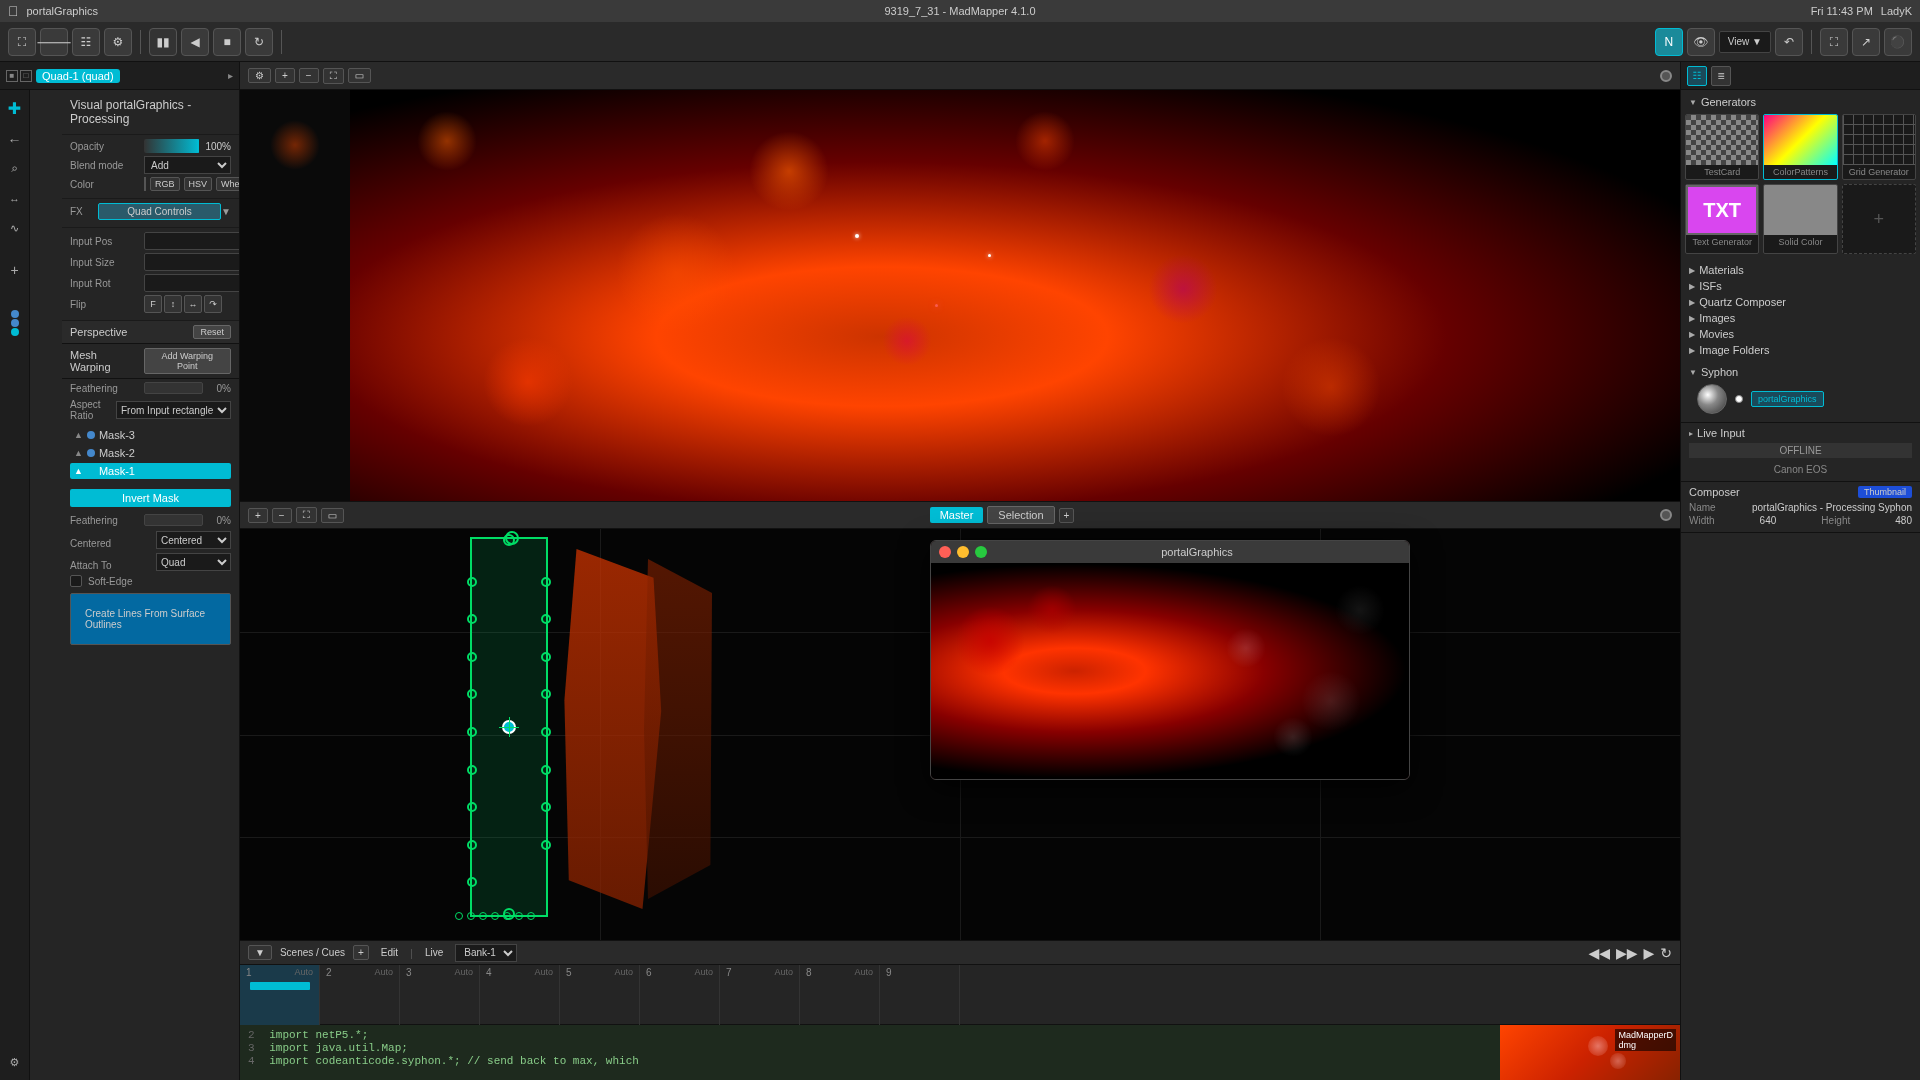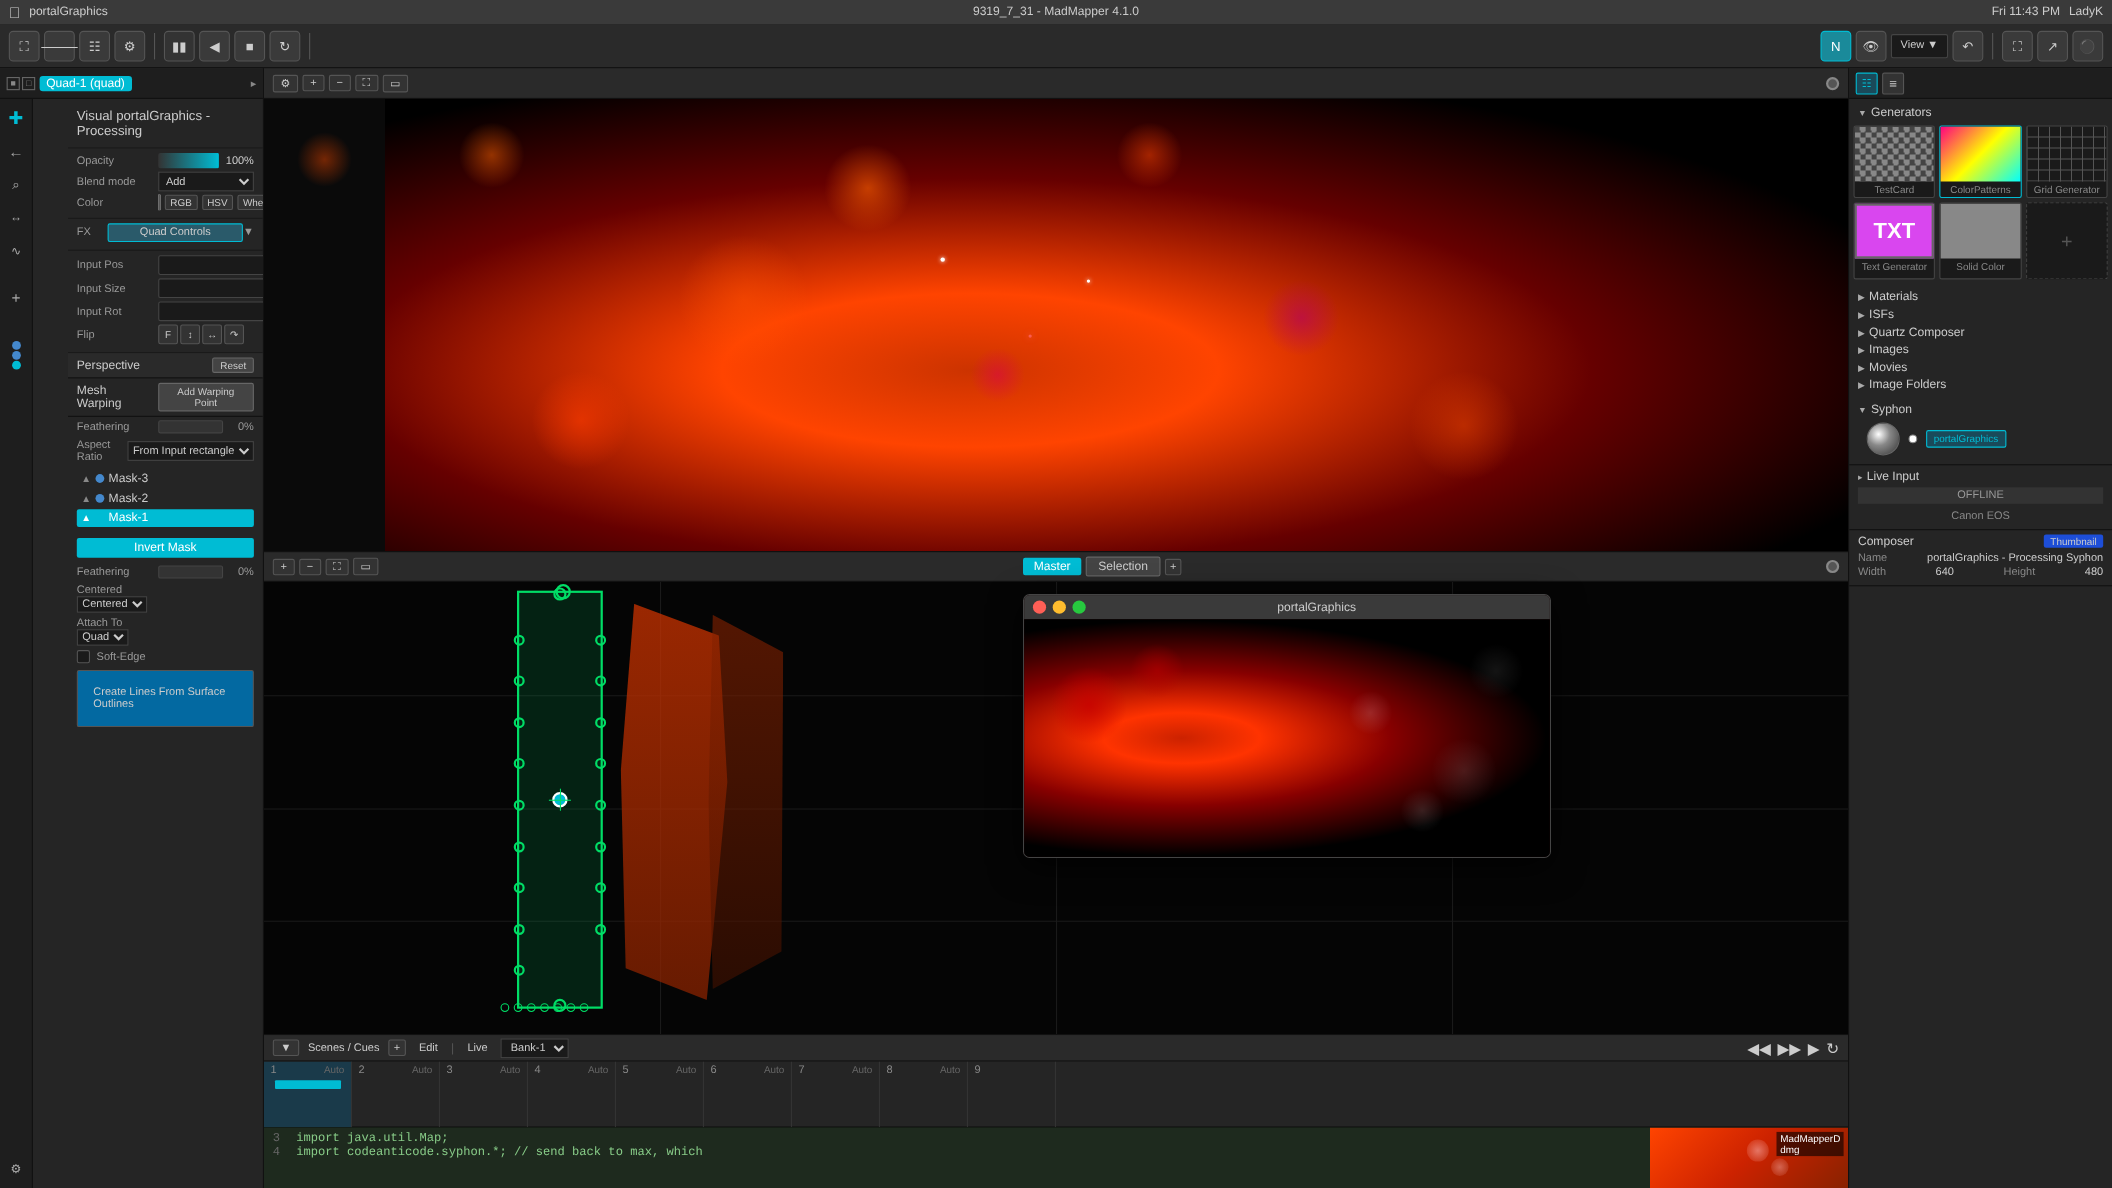--- a/index.html
+++ b/index.html
@@ -315,24 +315,23 @@
       color: white;
       font-size: 11px;
       padding: 3px;
       cursor: pointer;
       border-radius: 2px;
       text-align: center;
     }
 
     .centered-row {
       display: flex;
-      align-items: flex-start;
+      align-items: flex-end;
       padding: 2px 8px;
-      gap: 0;
-      flex-direction: column;
+      gap: 16px;
     }
 
     .create-lines-btn {
       margin: 4px 8px;
       width: calc(100% - 16px);
       background: #0369a1;
       border: 1px solid #555;
       color: #ccc;
       font-size: 10px;
       padding: 14px;
@@ -1143,20 +1142,24 @@
               <span class="scene-num">9</span>
               <span class="scene-type"></span>
             </div>
           </div>
         </div>
       </div>
 
       <div class="bottom-code-area">
         <div class="code-content">
           <div class="code-line">
+            <span class="code-num">2</span>
+            <span>import netP5.*;</span>
+          </div>
+          <div class="code-line">
             <span class="code-num">3</span>
             <span>import java.util.Map;</span>
           </div>
           <div class="code-line">
             <span class="code-num">4</span>
             <span>import codeanticode.syphon.*; // send back to max, which</span>
           </div>
         </div>
         <div class="video-preview-strip">
           <div style="position:absolute;top:4px;right:4px;font-size:9px;color:white;background:rgba(0,0,0,0.6);padding:1px 3px">MadMapperD<br>dmg</div>

